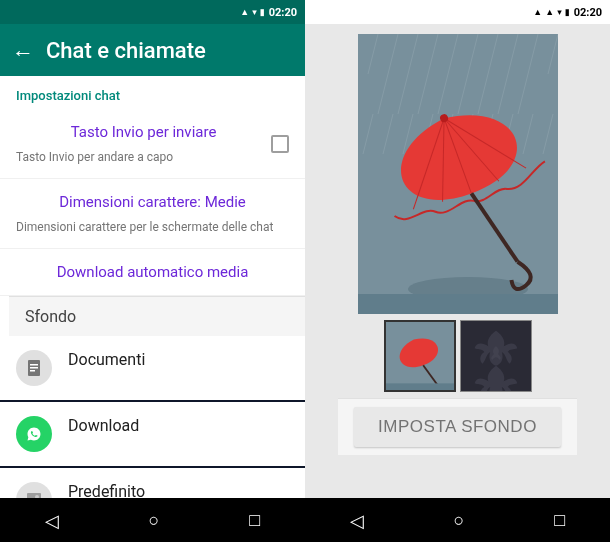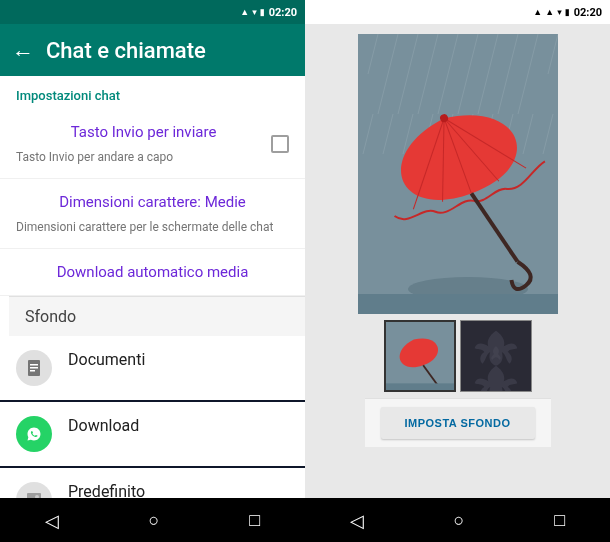--- a/index.html
+++ b/index.html
@@ -272,23 +272,23 @@
       background: #f5f5f5;
       display: flex;
       justify-content: center;
       border-top: 1px solid #e0e0e0;
     }
 
     .set-button {
       background: #e8e8e8;
       border: none;
       padding: 10px 24px;
-      font-size: 11px;
-      font-weight: 700;
-      color: #0369a1;
+      font-size: 17px;
+      font-weight: 400;
+      color: #737373;
       letter-spacing: 0.5px;
       cursor: pointer;
       border-radius: 2px;
       box-shadow: 0 1px 2px rgba(0,0,0,0.2);
     }
 
     .nav-bar-right {
       background: #000;
       height: 44px;
       display: flex;

